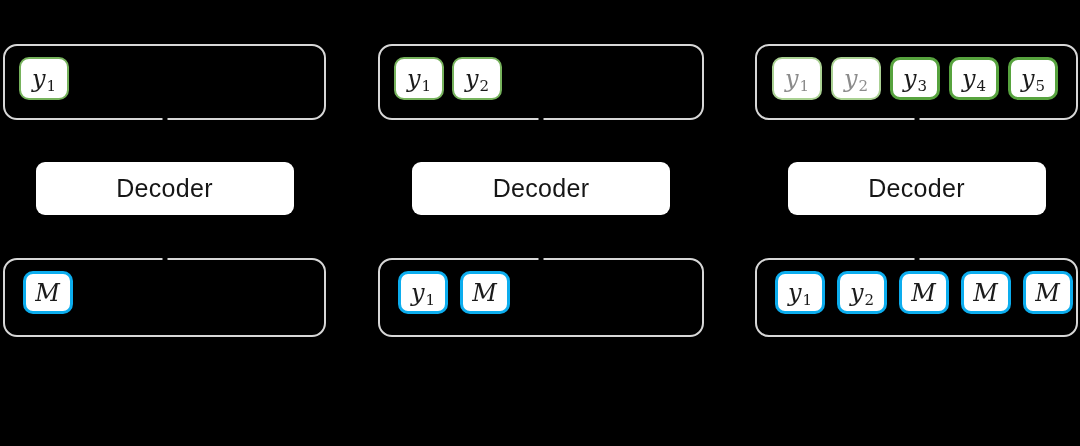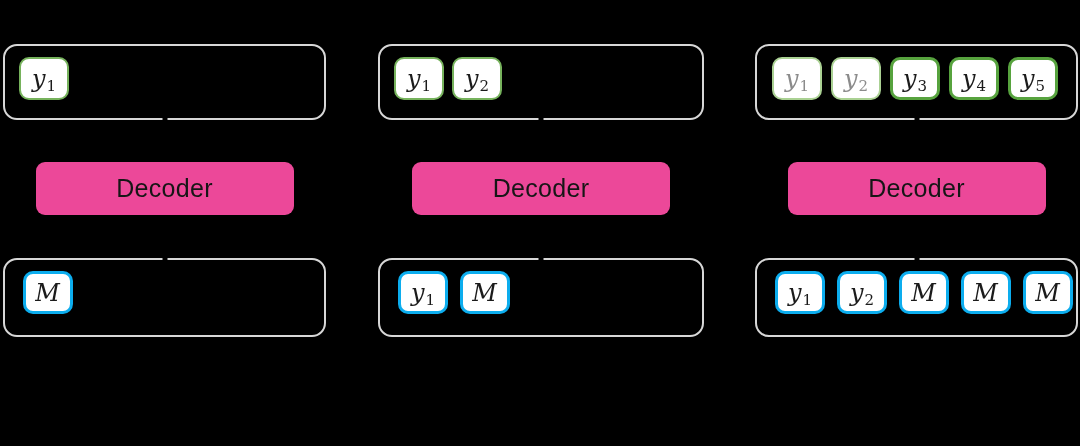--- a/index.html
+++ b/index.html
@@ -33,21 +33,21 @@
     font-style:normal;font-size:15px;line-height:0;
     transform:translateY(7px);margin-left:1px;
   }
   .g-normal{border:2.5px solid #76b25c;}
   .g-strong{border:3px solid #57a33e;}
   .g-faded{border:2px solid #aad193;color:#8b8b8b;}
   .blue{border:3px solid #0cadee;}
 
   .decoder{
     position:absolute;top:162px;left:50%;transform:translateX(-50%);
-    width:258px;height:53px;border-radius:9px;background:#ec4899;
+    width:258px;height:53px;border-radius:9px;background:#ffffff;
     display:flex;align-items:center;justify-content:center;
     font-size:25px;color:#161616;letter-spacing:0.3px;
   }
 
   .tick{
     position:absolute;left:50%;transform:translateX(-50%);
     width:5px;height:10px;background:#000;
   }
   .output-box .tick{bottom:-5px;}
   .input-box .tick{top:-5px;}

